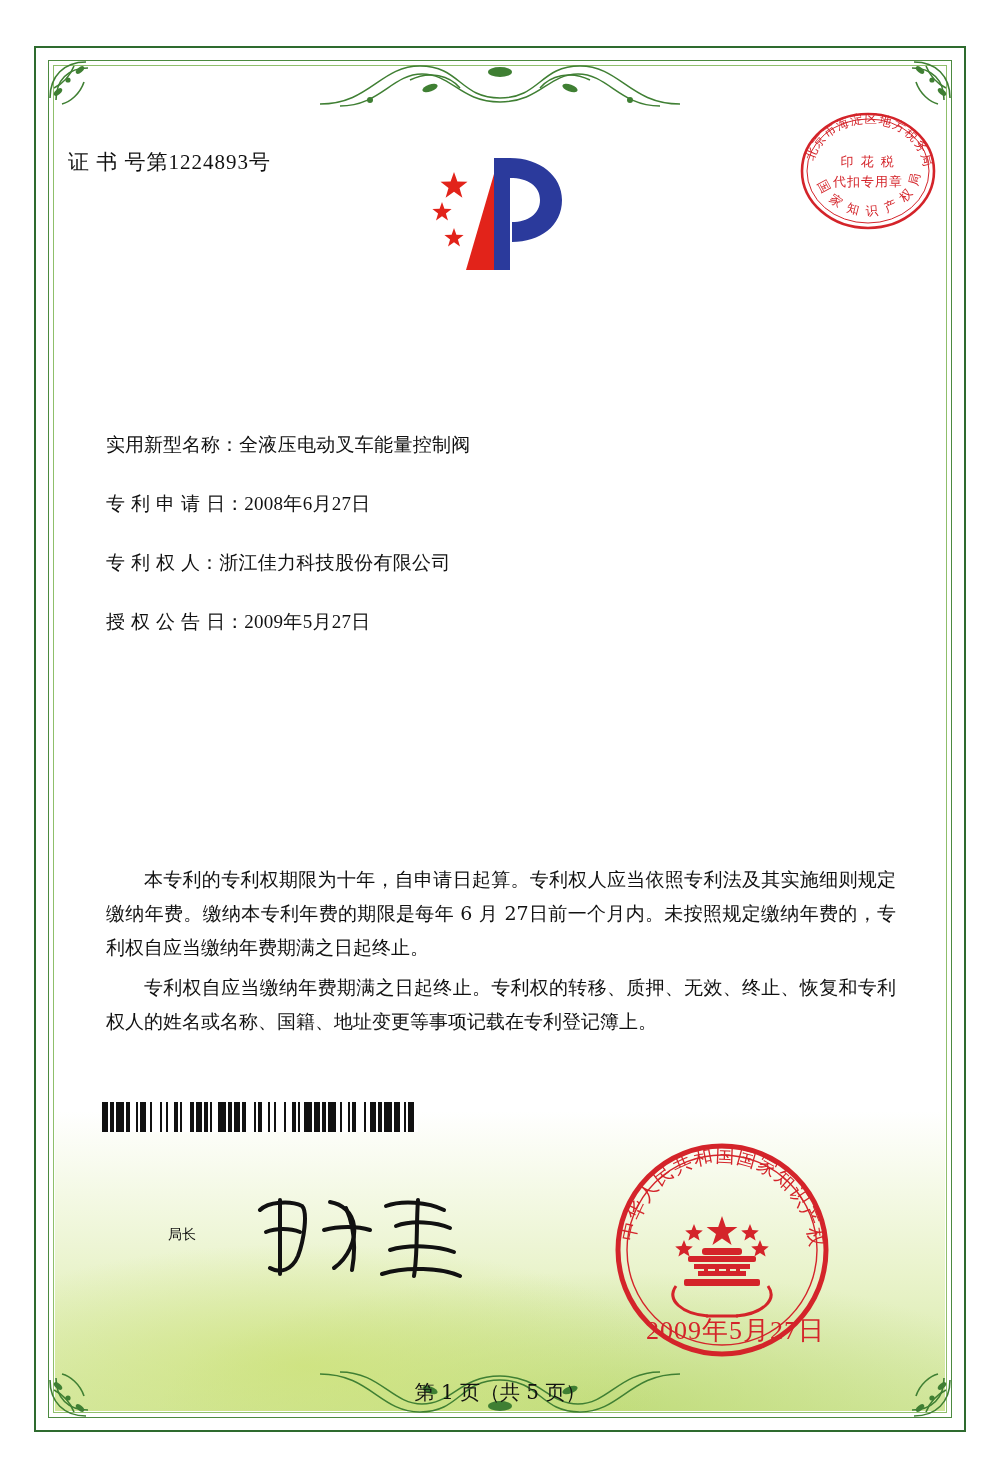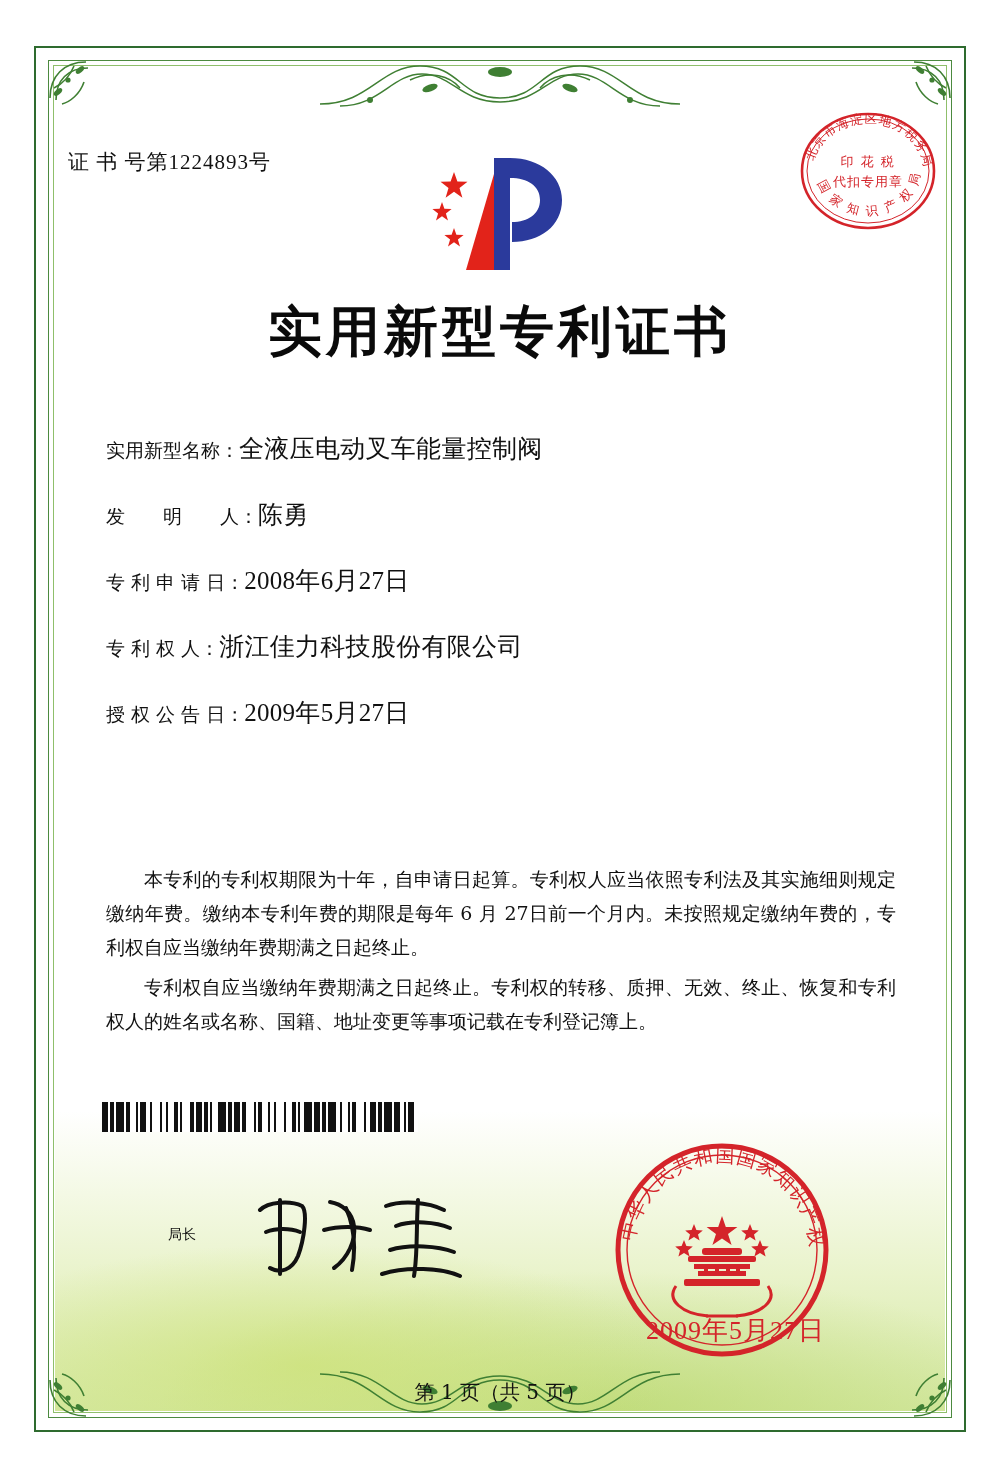--- a/index.html
+++ b/index.html
@@ -140,21 +140,21 @@
     margin-bottom: 33px;
     white-space: nowrap;
   }
   .field-label {
     display: inline-block;
     font-family: "DejaVu Serif", serif;
     font-size: 19px;
   }
   .field-value {
     font-family: "Liberation Serif", serif;
-    font-size: 25px;
+    font-size: 19px;
     letter-spacing: 0.3px;
   }
 
   
   .body-text {
     position: absolute;
     left: 106px;
     top: 862px;
     width: 790px;
     font-size: 19px;
@@ -362,28 +362,24 @@
         <textPath href="#taxTop" startOffset="6%">北京市海淀区地方税务局</textPath>
       </text>
       <text font-size="12.5" fill="#d4242a" font-family="'DejaVu Serif',serif" letter-spacing="2">
         <textPath href="#taxBottom" startOffset="8%">国 家 知 识 产 权 局</textPath>
       </text>
       <text x="70" y="58" text-anchor="middle" font-size="13" fill="#d4242a" font-family="'DejaVu Serif',serif" letter-spacing="1.5">印 花 税</text>
       <text x="70" y="78" text-anchor="middle" font-size="13" fill="#d4242a" font-family="'DejaVu Serif',serif" letter-spacing="1">代扣专用章</text>
     </svg>
   </div>
 
-  <div class="main-title">实用新型专利证书</div>
 
   <div class="fields">
     <div class="field-row">
       <span class="field-label">实用新型名称：</span><span class="field-value">全液压电动叉车能量控制阀</span>
-    </div>
-    <div class="field-row">
-      <span class="field-label">发　　明　　人：</span><span class="field-value">陈勇</span>
     </div>
     <div class="field-row">
       <span class="field-label">专 利 申 请 日：</span><span class="field-value">2008年6月27日</span>
     </div>
     <div class="field-row">
       <span class="field-label">专 利 权 人：</span><span class="field-value">浙江佳力科技股份有限公司</span>
     </div>
     <div class="field-row">
       <span class="field-label">授 权 公 告 日：</span><span class="field-value">2009年5月27日</span>
     </div>

